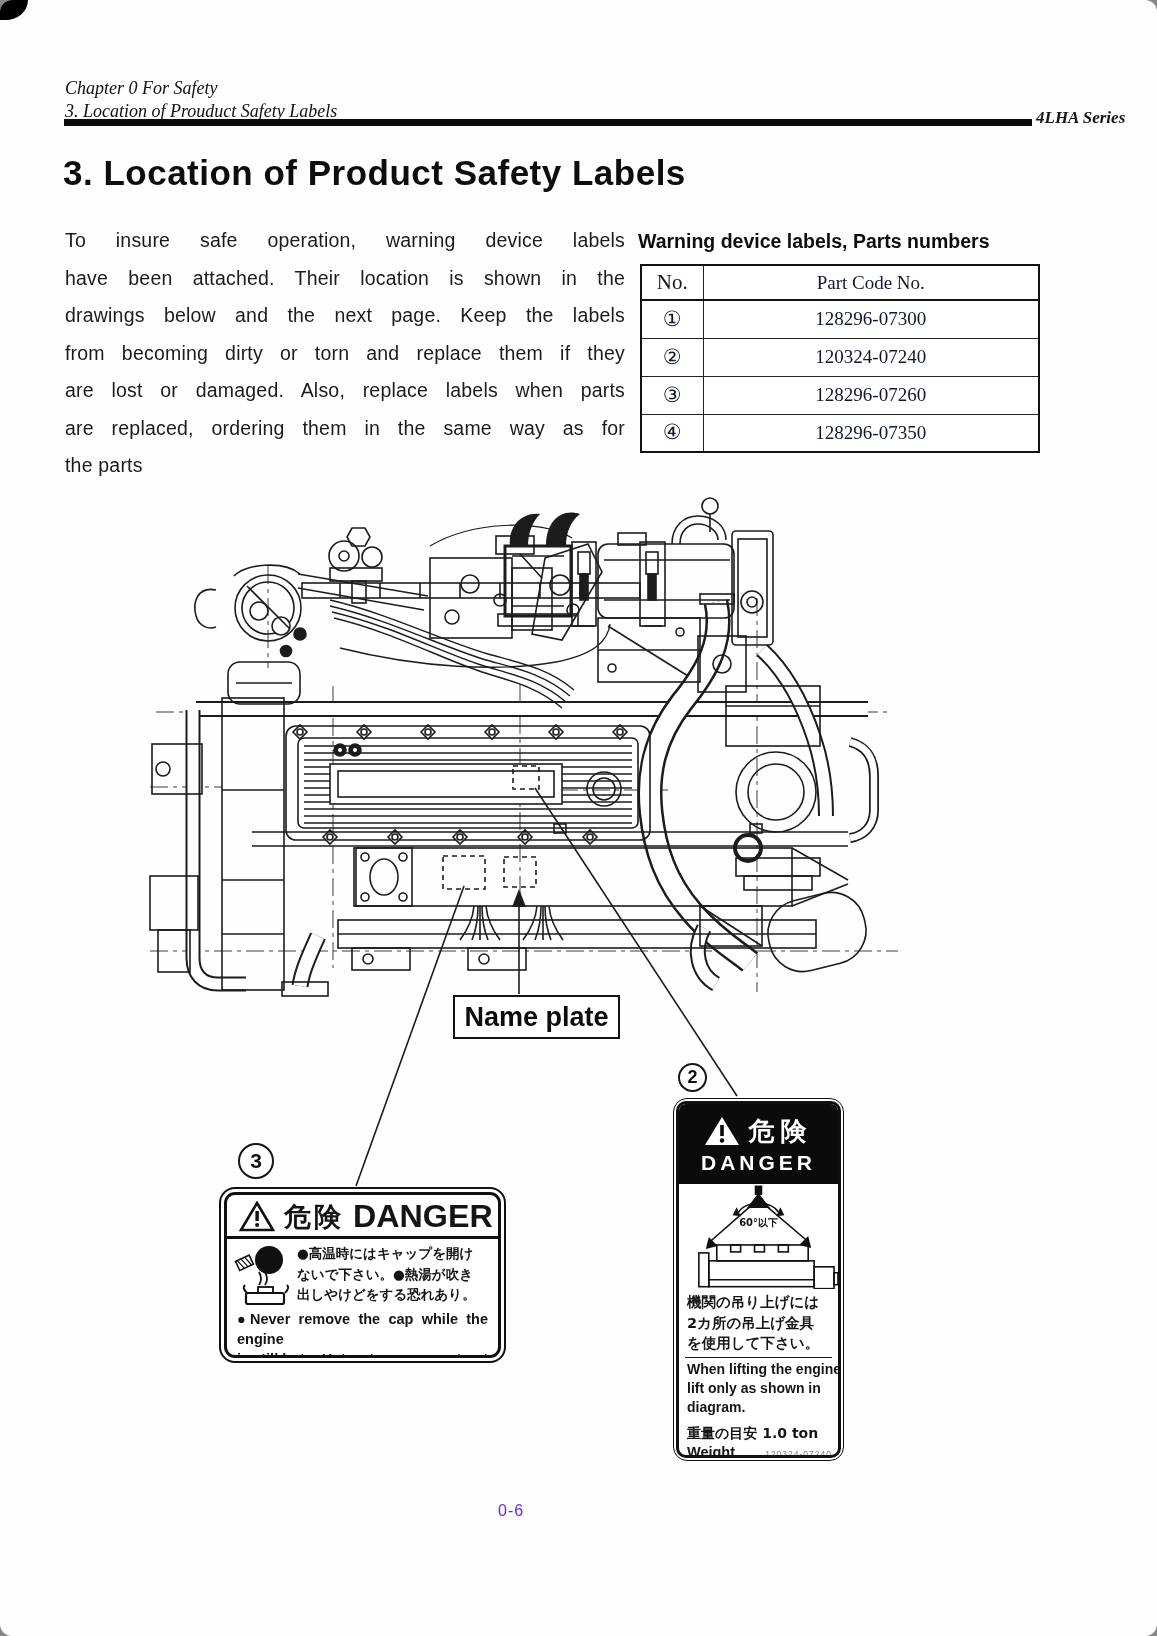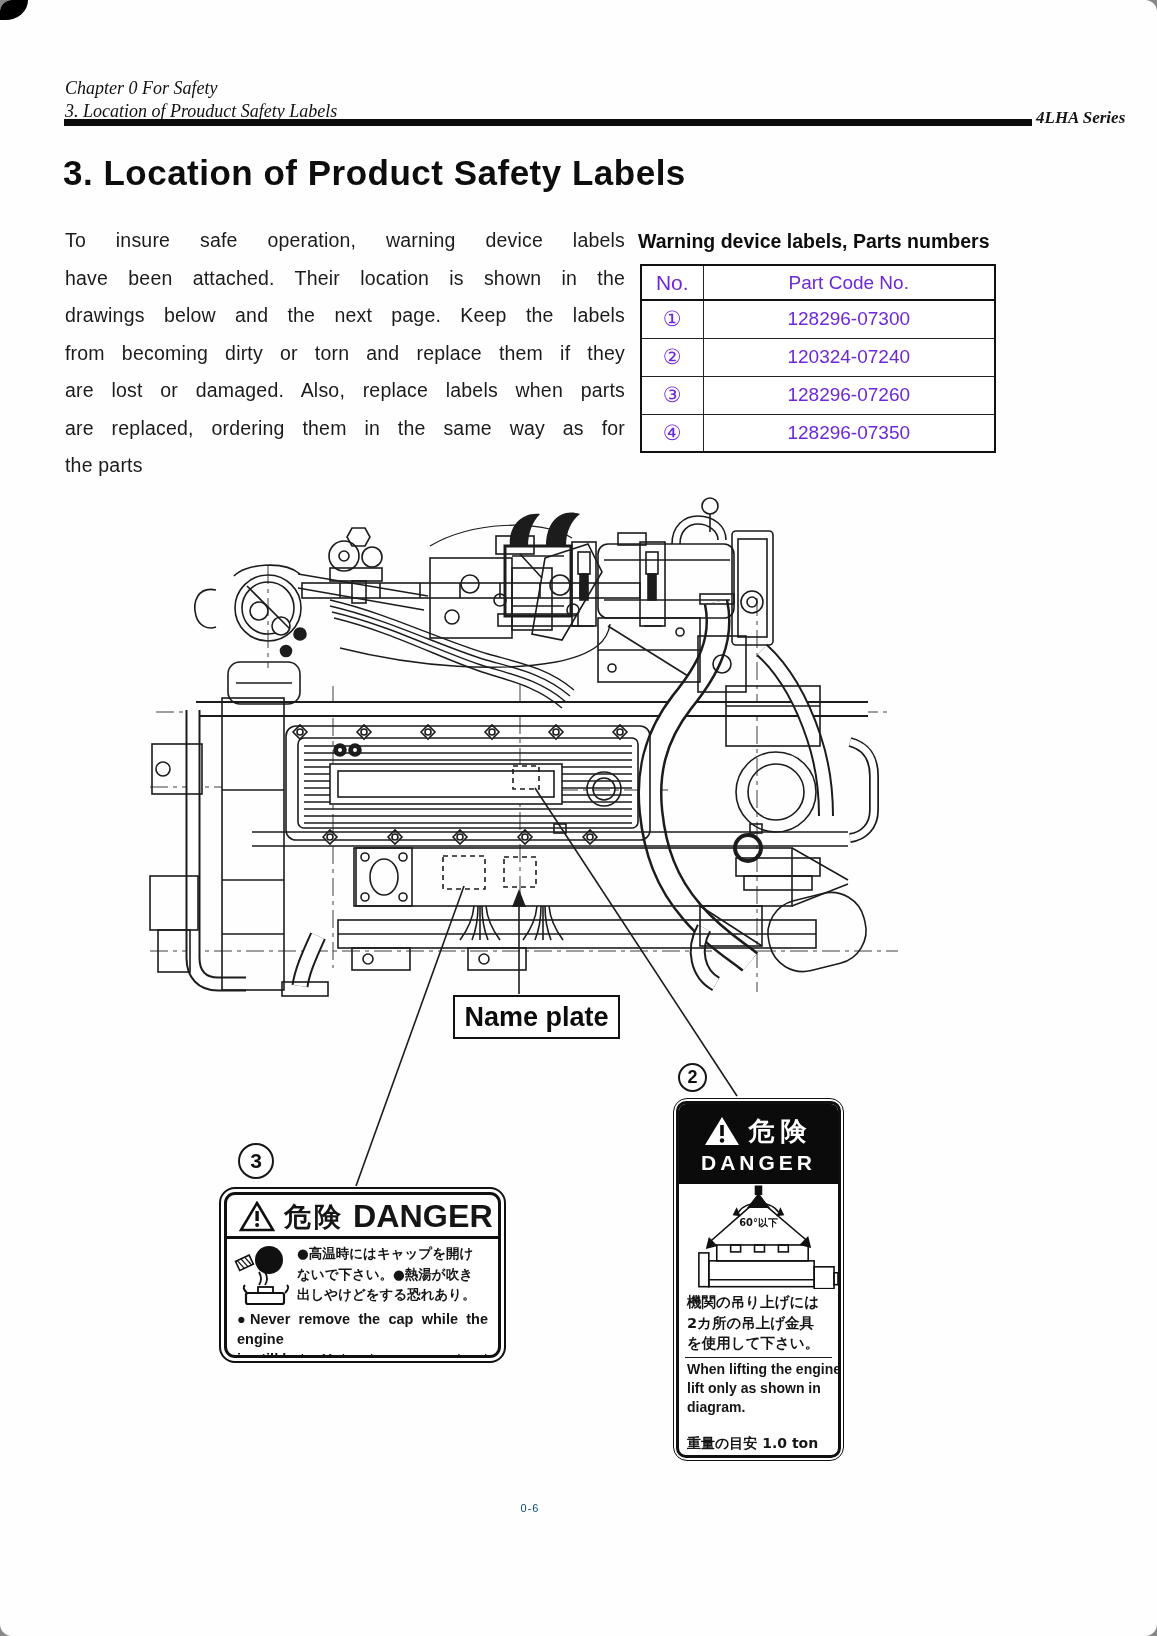--- a/index.html
+++ b/index.html
@@ -44,22 +44,22 @@
     letter-spacing: 0.2px; white-space: nowrap0;
   }
   #intro .line.last { text-align-last: left; }
   
   #tbl-title {
     position: absolute; left: 638px; top: 230px;
     font-size: 19.5px; font-weight: bold; color: #0e0e0e;
   }
   #parts-table {
     position: absolute; left: 640px; top: 264px;
-    width: 356px; border-collapse: collapse;
-    font-size: 19px; color: #6d28d9;
+    width: 400px; border-collapse: collapse;
+    font-size: 19px; color: #0f172a; font-family: Liberation Serif, serif;
   }
   #parts-table th, #parts-table td {
     border: 1.6px solid #222; text-align: center;
     height: 38px; font-weight: normal; background: #fff;
   }
   #parts-table { border: 2.5px solid #111; }
   #parts-table th { height: 35px; border-bottom: 2px solid #111; }
   #parts-table .noc { width: 62px; font-size: 21px; }
   
   #engine-svg { position: absolute; left: 140px; top: 450px; z-index: 1; pointer-events: none; }
@@ -138,31 +138,31 @@
   }
   #label2-texts { padding: 2px 8px 0 8px; position: relative; flex: 1; }
   #label2-texts .jline {
     font-family: "DejaVu Sans", sans-serif; font-size: 14.5px;
     font-weight: bold; line-height: 20.5px; white-space: nowrap;
   }
   #label2-div { border-top: 1.5px solid #1a1a1a; margin: 3px -2px 2px -2px; }
   #label2-texts .eline { font-size: 14px; font-weight: bold; line-height: 19px; white-space: nowrap; }
   #label2-weightjp {
     font-family: "DejaVu Sans", sans-serif; font-size: 14px;
-    font-weight: bold; line-height: 20px; margin-top: 16px; white-space: nowrap;
+    font-weight: bold; line-height: 20px; margin-top: 6px; white-space: nowrap;
   }
   #label2-weighten { font-size: 14.5px; font-weight: bold; line-height: 18px; }
   #label2-code {
     position: absolute; right: 6px; bottom: 2px;
     font-size: 8.5px; letter-spacing: 1px; color: #7a7a7a;
   }
   
   #page-num {
     position: absolute; left: 498px; top: 1502px; width: 64px;
-    text-align: center; font-size: 11px; letter-spacing: 1px; color:#0c4a6e;
+    text-align: left; font-size: 16px; letter-spacing: 1px; color:#6d28d9;
   }
   
   #scan-blob {
     position: absolute; left: 0; top: 0; width: 28px; height: 20px;
     background: #000; border-bottom-right-radius: 80% 100%; z-index: 4;
   }
 </style>
 </head>
 <body>
 

